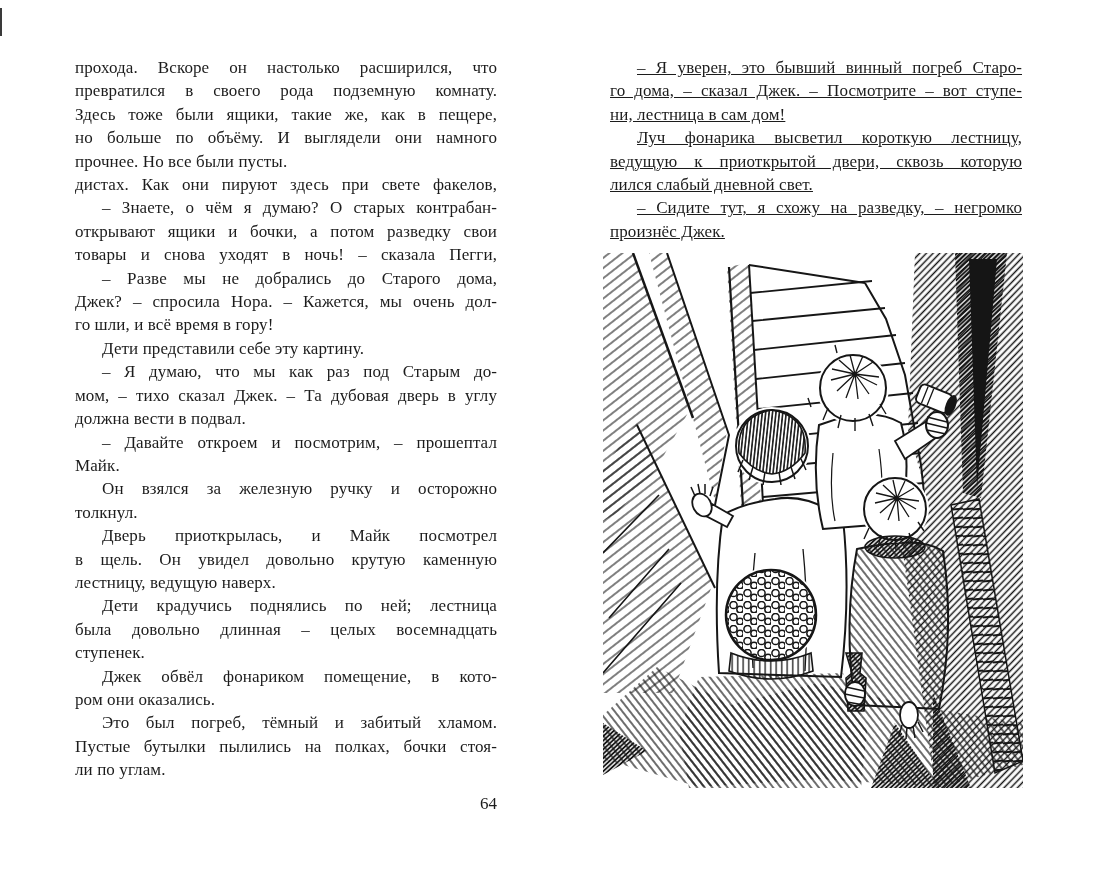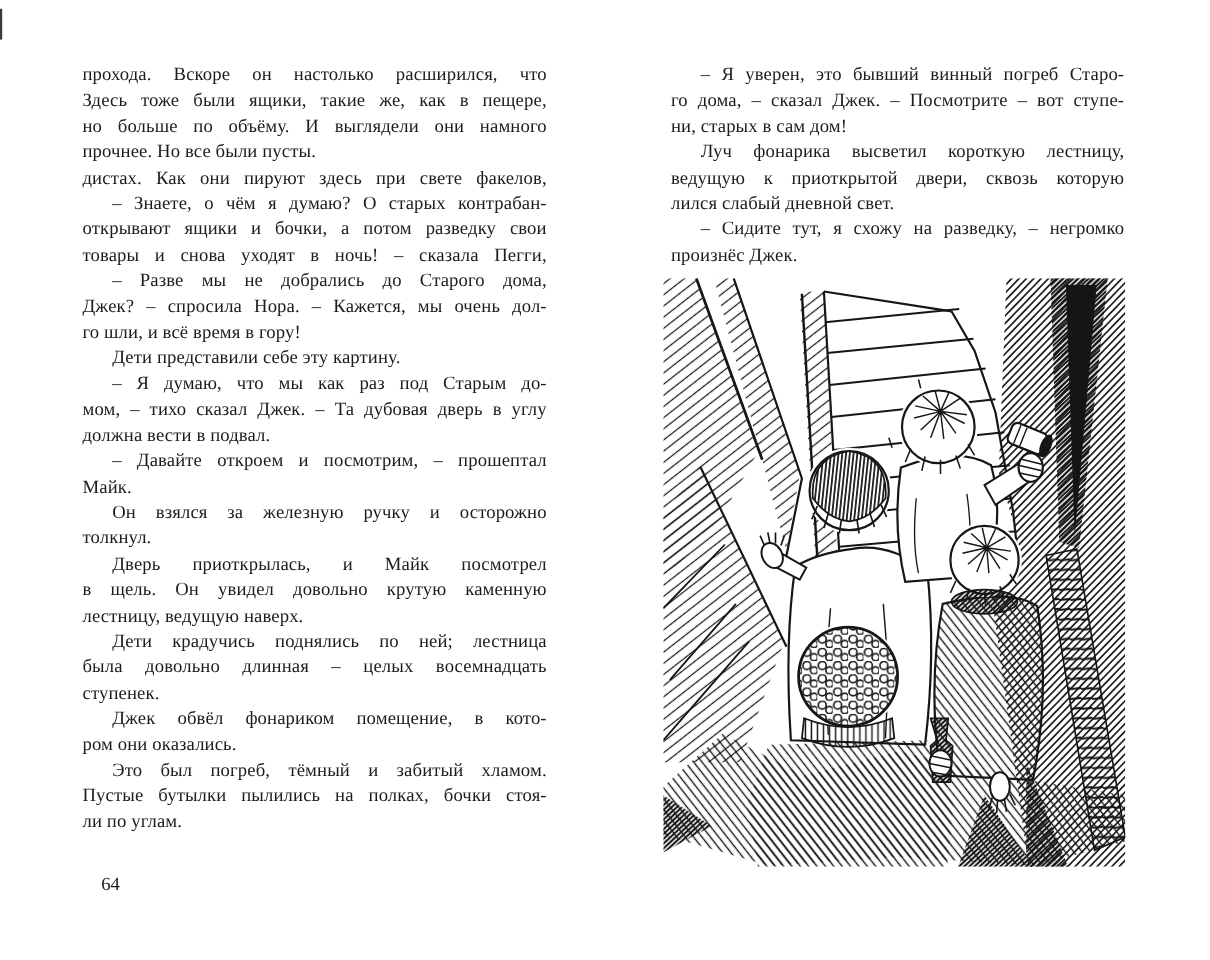--- a/index.html
+++ b/index.html
@@ -1,39 +1,40 @@
 <!DOCTYPE html>
 <html><head>
 <meta charset="utf-8">
 <style>
   * { margin:0; padding:0; box-sizing:border-box; }
   html,body { background:#ffffff; }
   body { font-family:"Liberation Serif","DejaVu Serif",serif; }
   .spread { position:relative; width:1100px; height:873px; background:#fff; overflow:hidden; color:#1c1c1c; }
   .text-block { position:absolute; top:56px; font-size:17px; line-height:23.4px; letter-spacing:0.1px; }
   .text-left  { left:75px;  width:422px; }
-  .text-right { left:610px; width:412px; }
+  .text-right { left:610px; width:412px;text-decoration:underline; }
   .line { text-align:justify; text-align-last:justify; }
   .line.last { text-align-last:left; }
   .line.indent { text-indent:27px; }
-  .page-number { position:absolute; left:92px; width:422px; top:794px; text-align:left; font-size:17px; color:#1c1c1c; }
+  .page-number { position:absolute; left:75px; width:422px; top:794px; text-align:right; font-size:17px; color:#1c1c1c; }
   .illustration { position:absolute; left:603px; top:253px; width:420px; height:535px; }
   .illustration svg { width:100%; height:100%; display:block; }
   .edge-artifact { position:absolute; left:0; top:8px; width:2px; height:28px; background:#3a3a3a; }
 </style>
 </head>
 <body>
 
 <div class="spread">
   <div class="edge-artifact"></div>
 
   <div>
     <div class="text-block text-left">
         <div class="para">
           <div class="line">прохода. Вскоре он настолько расширился, что</div>
+          <div class="line">превратился в своего рода подземную комнату.</div>
           <div class="line">Здесь тоже были ящики, такие же, как в пещере,</div>
           <div class="line">но больше по объёму. И выглядели они намного</div>
           <div class="line last">прочнее. Но все были пусты.</div>
         </div>
         <div class="para">
           <div class="line">дистах. Как они пируют здесь при свете факелов,</div>
           <div class="line indent">– Знаете, о чём я думаю? О старых контрабан-</div>
           <div class="line">открывают ящики и бочки, а потом разведку свои</div>
           <div class="line">товары и снова уходят в ночь! – сказала Пегги,</div>
         </div>
@@ -79,21 +80,21 @@
         </div>
       </div>
     <div class="page-number">64</div>
   </div>
 
   <div>
     <div class="text-block text-right">
         <div class="para">
           <div class="line indent">– Я уверен, это бывший винный погреб Старо-</div>
           <div class="line">го дома, – сказал Джек. – Посмотрите – вот ступе-</div>
-          <div class="line last">ни, старых в сам дом!</div>
+          <div class="line last">ни, лестница в сам дом!</div>
         </div>
         <div class="para">
           <div class="line indent">Луч фонарика высветил короткую лестницу,</div>
           <div class="line">ведущую к приоткрытой двери, сквозь которую</div>
           <div class="line last">лился слабый дневной свет.</div>
         </div>
         <div class="para">
           <div class="line indent">– Сидите тут, я схожу на разведку, – негромко</div>
           <div class="line last">произнёс Джек.</div>
         </div>

